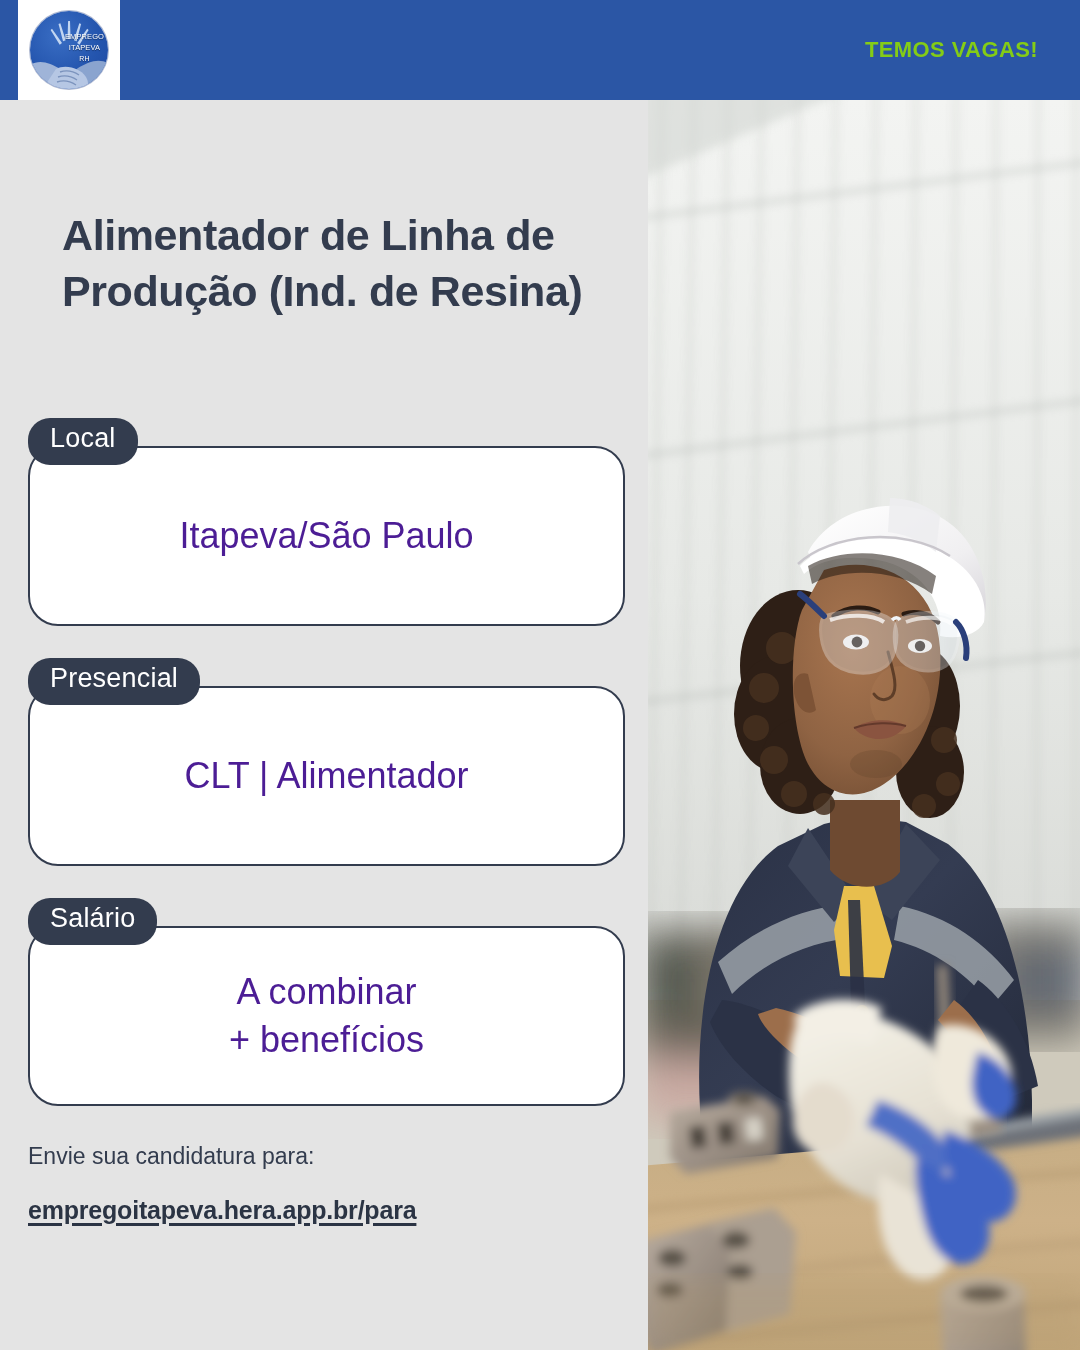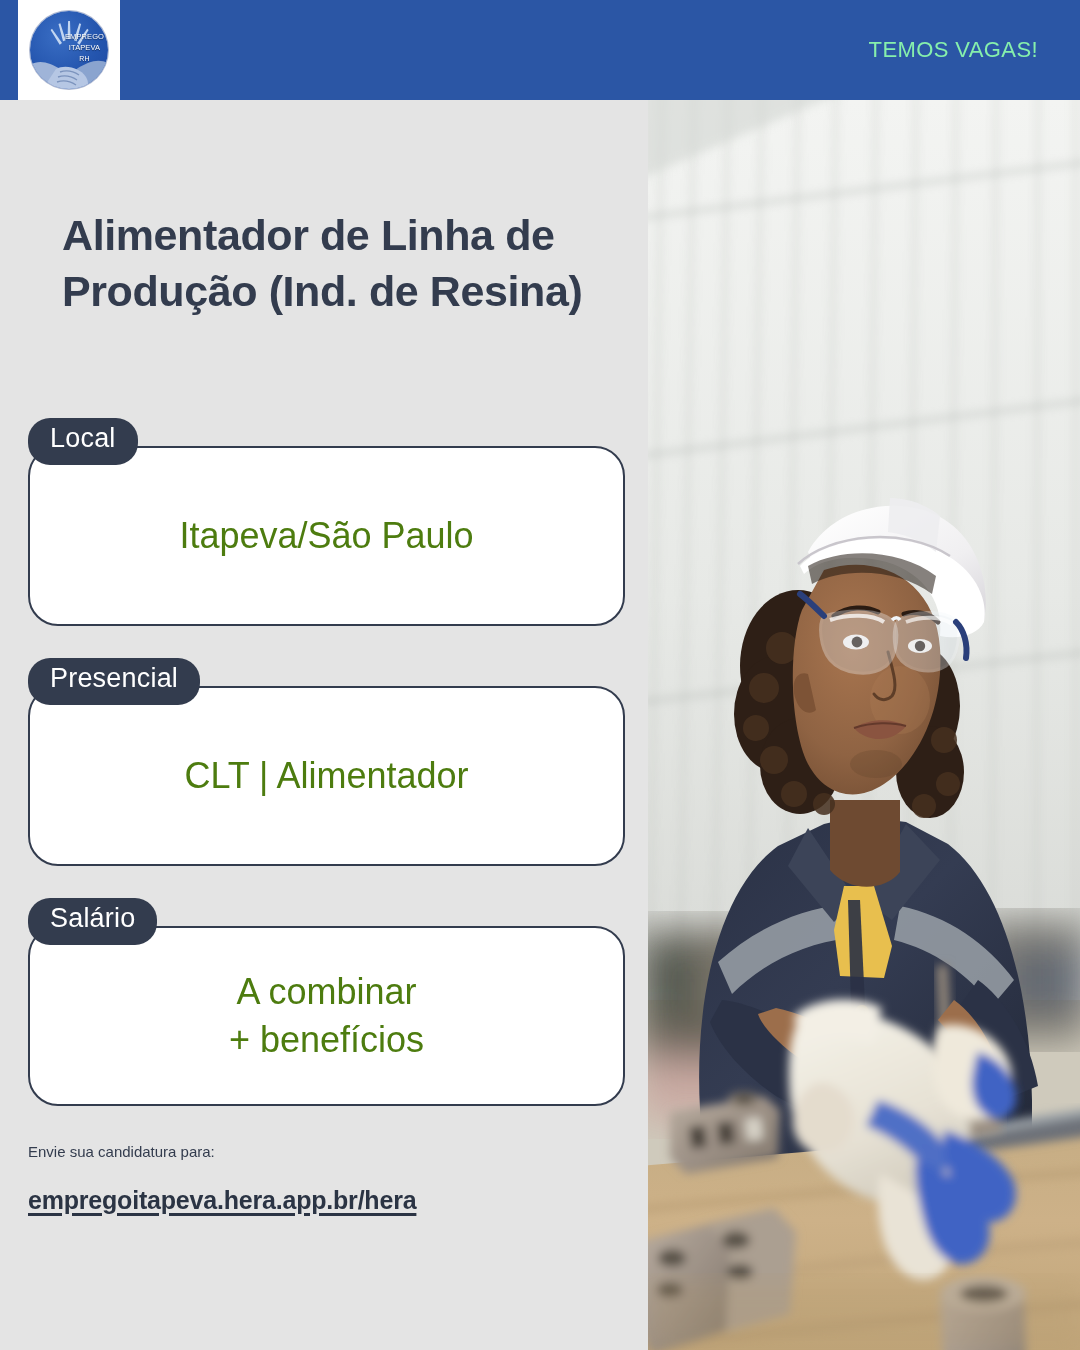--- a/index.html
+++ b/index.html
@@ -42,21 +42,21 @@
     font-size:7.5px; font-weight:normal; line-height:1.45;
     letter-spacing:.1px;
     text-shadow:0 1px 1px rgba(0,0,0,.45);
     transform:translateY(-2px);
     padding-left:31px;
   }
   .logo-text .l2 { font-size:7px; display:block; }
 
   .header-tag {
     position:absolute; right:42px; top:50%; transform:translateY(-50%);
-    color:#86efac; font-size:22px; font-weight:normal; letter-spacing:.4px;
+    color:#84cc16; font-size:22px; font-weight:bold; letter-spacing:.4px;
   }
 
   
   .left-col {
     position:absolute; left:0; top:100px;
     width:648px; height:1250px;
     background:#e4e4e4;
   }
 
   .job-title {
@@ -86,30 +86,30 @@
   .card {
     position:absolute; left:0; top:28px;
     width:597px; height:180px;
     background:#ffffff;
     border:2.5px solid #333c4e;
     border-radius:30px;
     display:flex; align-items:center; justify-content:center;
     text-align:center;
   }
   .card-value {
-    color:#4d7c0f;
+    color:#4c1d95;
     font-size:36px; line-height:1.34; font-weight:400;
     padding:0 20px;
   }
   .card-value .ln { display:block; }
 
   
   .footer { position:absolute; left:28px; top:1042px; width:580px; }
   .footer-label {
-    color:#333c4e; font-size:15px; line-height:1.3; font-weight:400;
+    color:#333c4e; font-size:23px; line-height:1.3; font-weight:400;
   }
   .footer-url {
     display:inline-block; margin-top:24px;
     color:#2b3444; font-size:25px; font-weight:bold;
     text-decoration:underline; text-underline-offset:4px;
     text-decoration-thickness:2.5px;
     letter-spacing:-0.2px;
   }
 
   
@@ -189,21 +189,21 @@
       <div class="card">
         <div class="card-value">
           <span class="ln">A combinar</span>
           <span class="ln">+ benefícios</span>
         </div>
       </div>
     </div>
 
     <div class="footer">
       <div class="footer-label">Envie sua candidatura para:</div>
-      <a class="footer-url" href="#">empregoitapeva.hera.app.br/hera</a>
+      <a class="footer-url" href="#">empregoitapeva.hera.app.br/para</a>
     </div>
   </div>
 
   <div class="photo">
     <svg viewBox="0 0 432 1250" preserveAspectRatio="xMidYMid slice" aria-hidden="true">
       <defs>
         <linearGradient id="wallG" x1="0" y1="0" x2="0" y2="1">
           <stop offset="0%" stop-color="#f3f4f2"></stop>
           <stop offset="55%" stop-color="#e7e9e6"></stop>
           <stop offset="100%" stop-color="#d8dad6"></stop>

